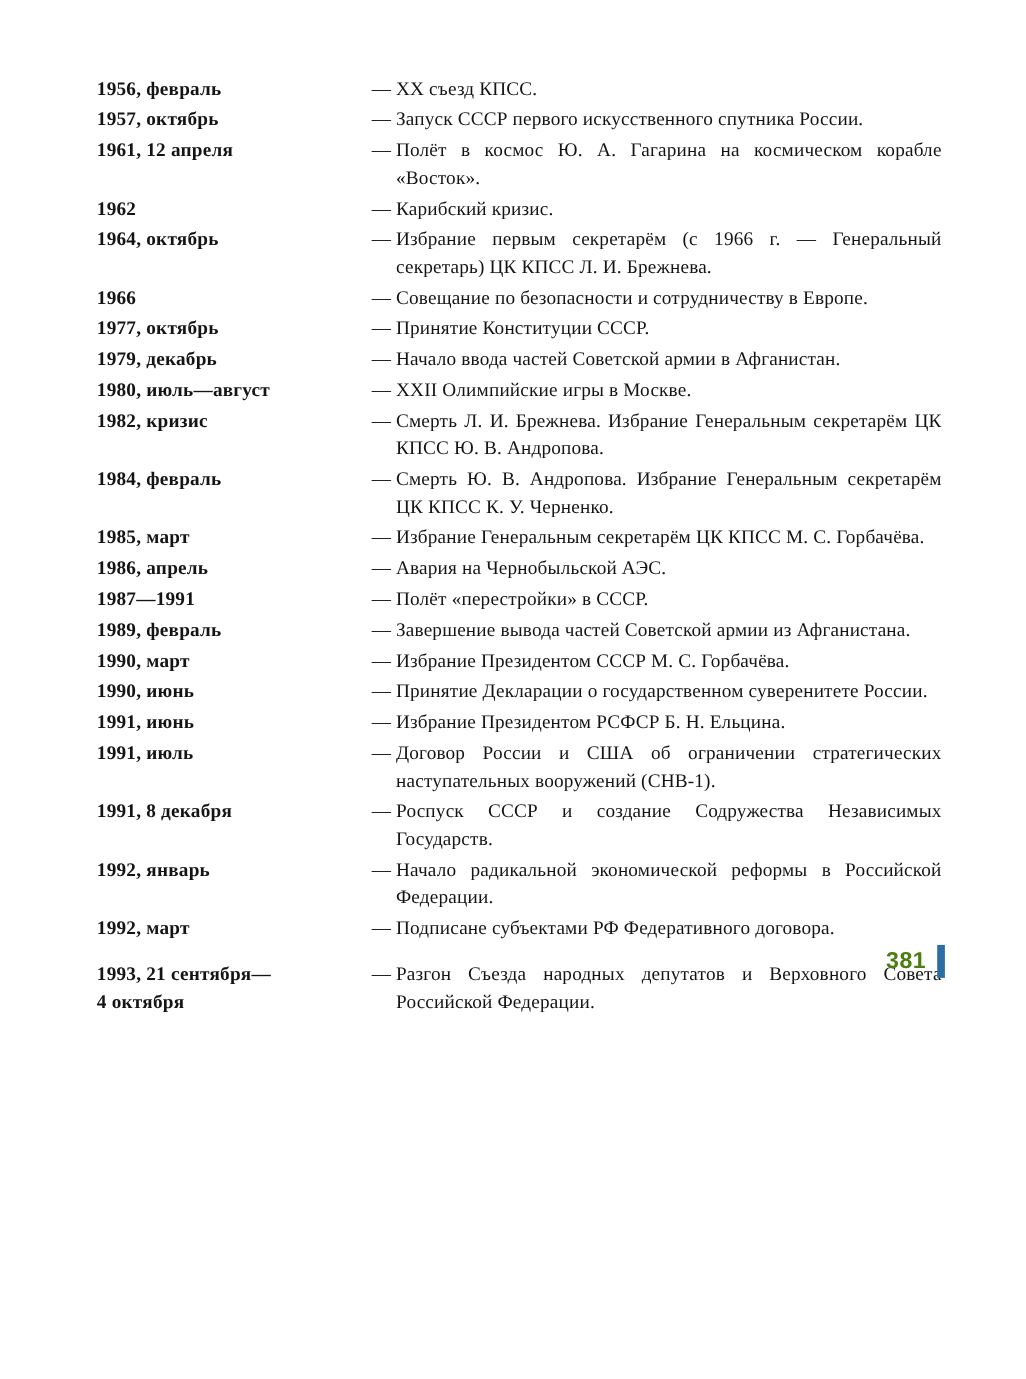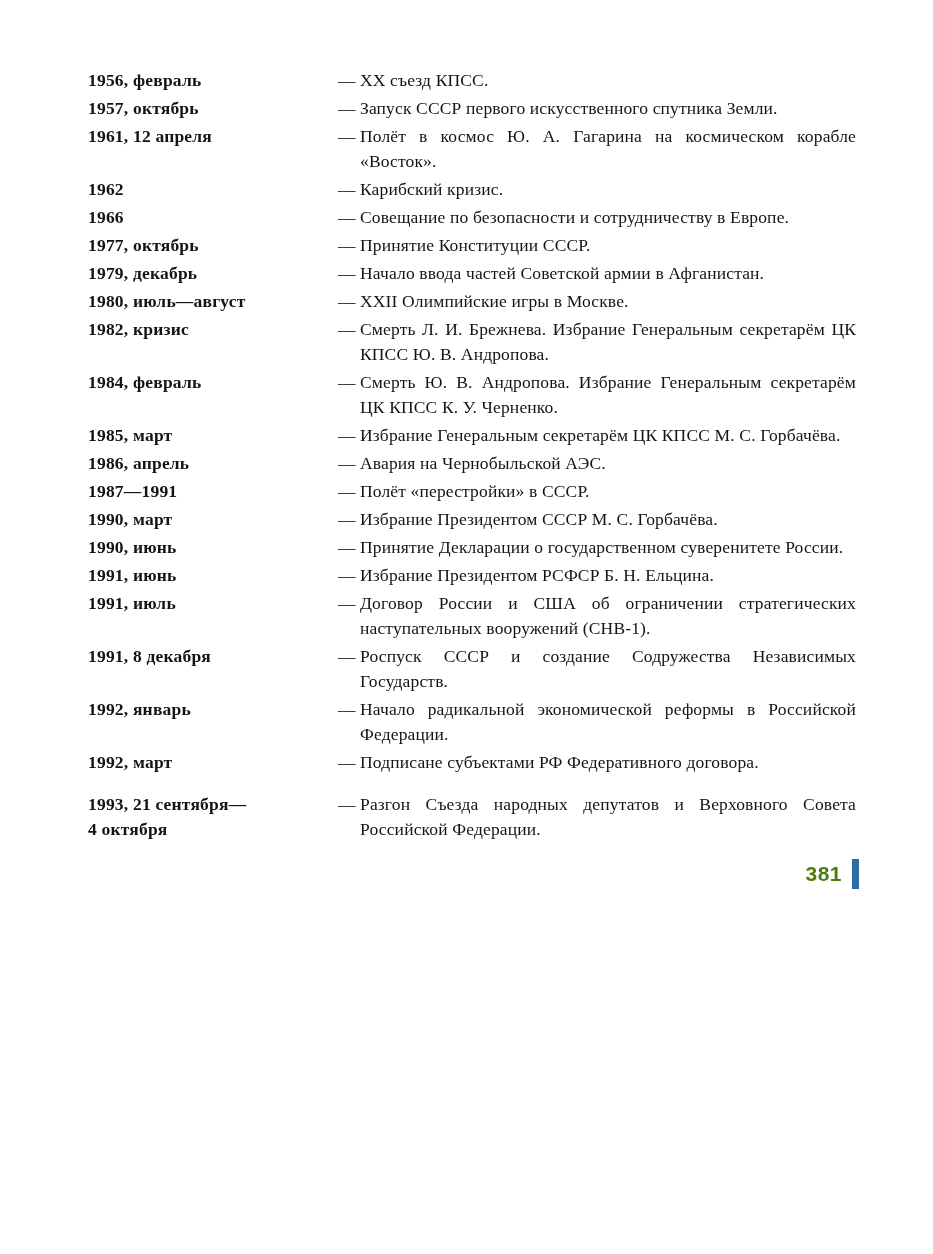--- a/index.html
+++ b/index.html
@@ -90,33 +90,38 @@
   <table class="chrono-table">
     <tbody>
         <tr class="row-gap">
           <td class="date-cell">1956, февраль</td>
           <td class="dash-cell">—</td>
           <td class="event-cell nojust">XX съезд КПСС.</td>
         </tr>
         <tr class="row-gap">
           <td class="date-cell">1957, октябрь</td>
           <td class="dash-cell">—</td>
-          <td class="event-cell">Запуск СССР первого искусственного спутника Земли.</td>
+          <td class="event-cell">Запуск СССР первого искусственного спутника России.</td>
         </tr>
         <tr class="row-gap">
           <td class="date-cell">1961, 12 апреля</td>
           <td class="dash-cell">—</td>
           <td class="event-cell">Полёт в космос Ю. А. Гагарина на космическом корабле «Восток».</td>
         </tr>
         <tr class="row-gap">
           <td class="date-cell">1962</td>
           <td class="dash-cell">—</td>
           <td class="event-cell nojust">Карибский кризис.</td>
         </tr>
         <tr class="row-gap">
+          <td class="date-cell">1964, октябрь</td>
+          <td class="dash-cell">—</td>
+          <td class="event-cell">Избрание первым секретарём (с 1966 г. — Генеральный секретарь) ЦК КПСС Л. И. Брежнева.</td>
+        </tr>
+        <tr class="row-gap">
           <td class="date-cell">1966</td>
           <td class="dash-cell">—</td>
           <td class="event-cell">Совещание по безопасности и сотрудничеству в Европе.</td>
         </tr>
         <tr class="row-gap">
           <td class="date-cell">1977, октябрь</td>
           <td class="dash-cell">—</td>
           <td class="event-cell nojust">Принятие Конституции СССР.</td>
         </tr>
         <tr class="row-gap">
@@ -146,20 +151,25 @@
         </tr>
         <tr class="row-gap">
           <td class="date-cell">1986, апрель</td>
           <td class="dash-cell">—</td>
           <td class="event-cell nojust">Авария на Чернобыльской АЭС.</td>
         </tr>
         <tr class="row-gap">
           <td class="date-cell">1987—1991</td>
           <td class="dash-cell">—</td>
           <td class="event-cell nojust">Полёт «перестройки» в СССР.</td>
+        </tr>
+        <tr class="row-gap">
+          <td class="date-cell">1989, февраль</td>
+          <td class="dash-cell">—</td>
+          <td class="event-cell">Завершение вывода частей Советской армии из Афганистана.</td>
         </tr>
         <tr class="row-gap">
           <td class="date-cell">1990, март</td>
           <td class="dash-cell">—</td>
           <td class="event-cell nojust">Избрание  Президентом СССР М. С. Горбачёва.</td>
         </tr>
         <tr class="row-gap">
           <td class="date-cell">1990, июнь</td>
           <td class="dash-cell">—</td>
           <td class="event-cell">Принятие Декларации о государственном суверенитете России.</td>

